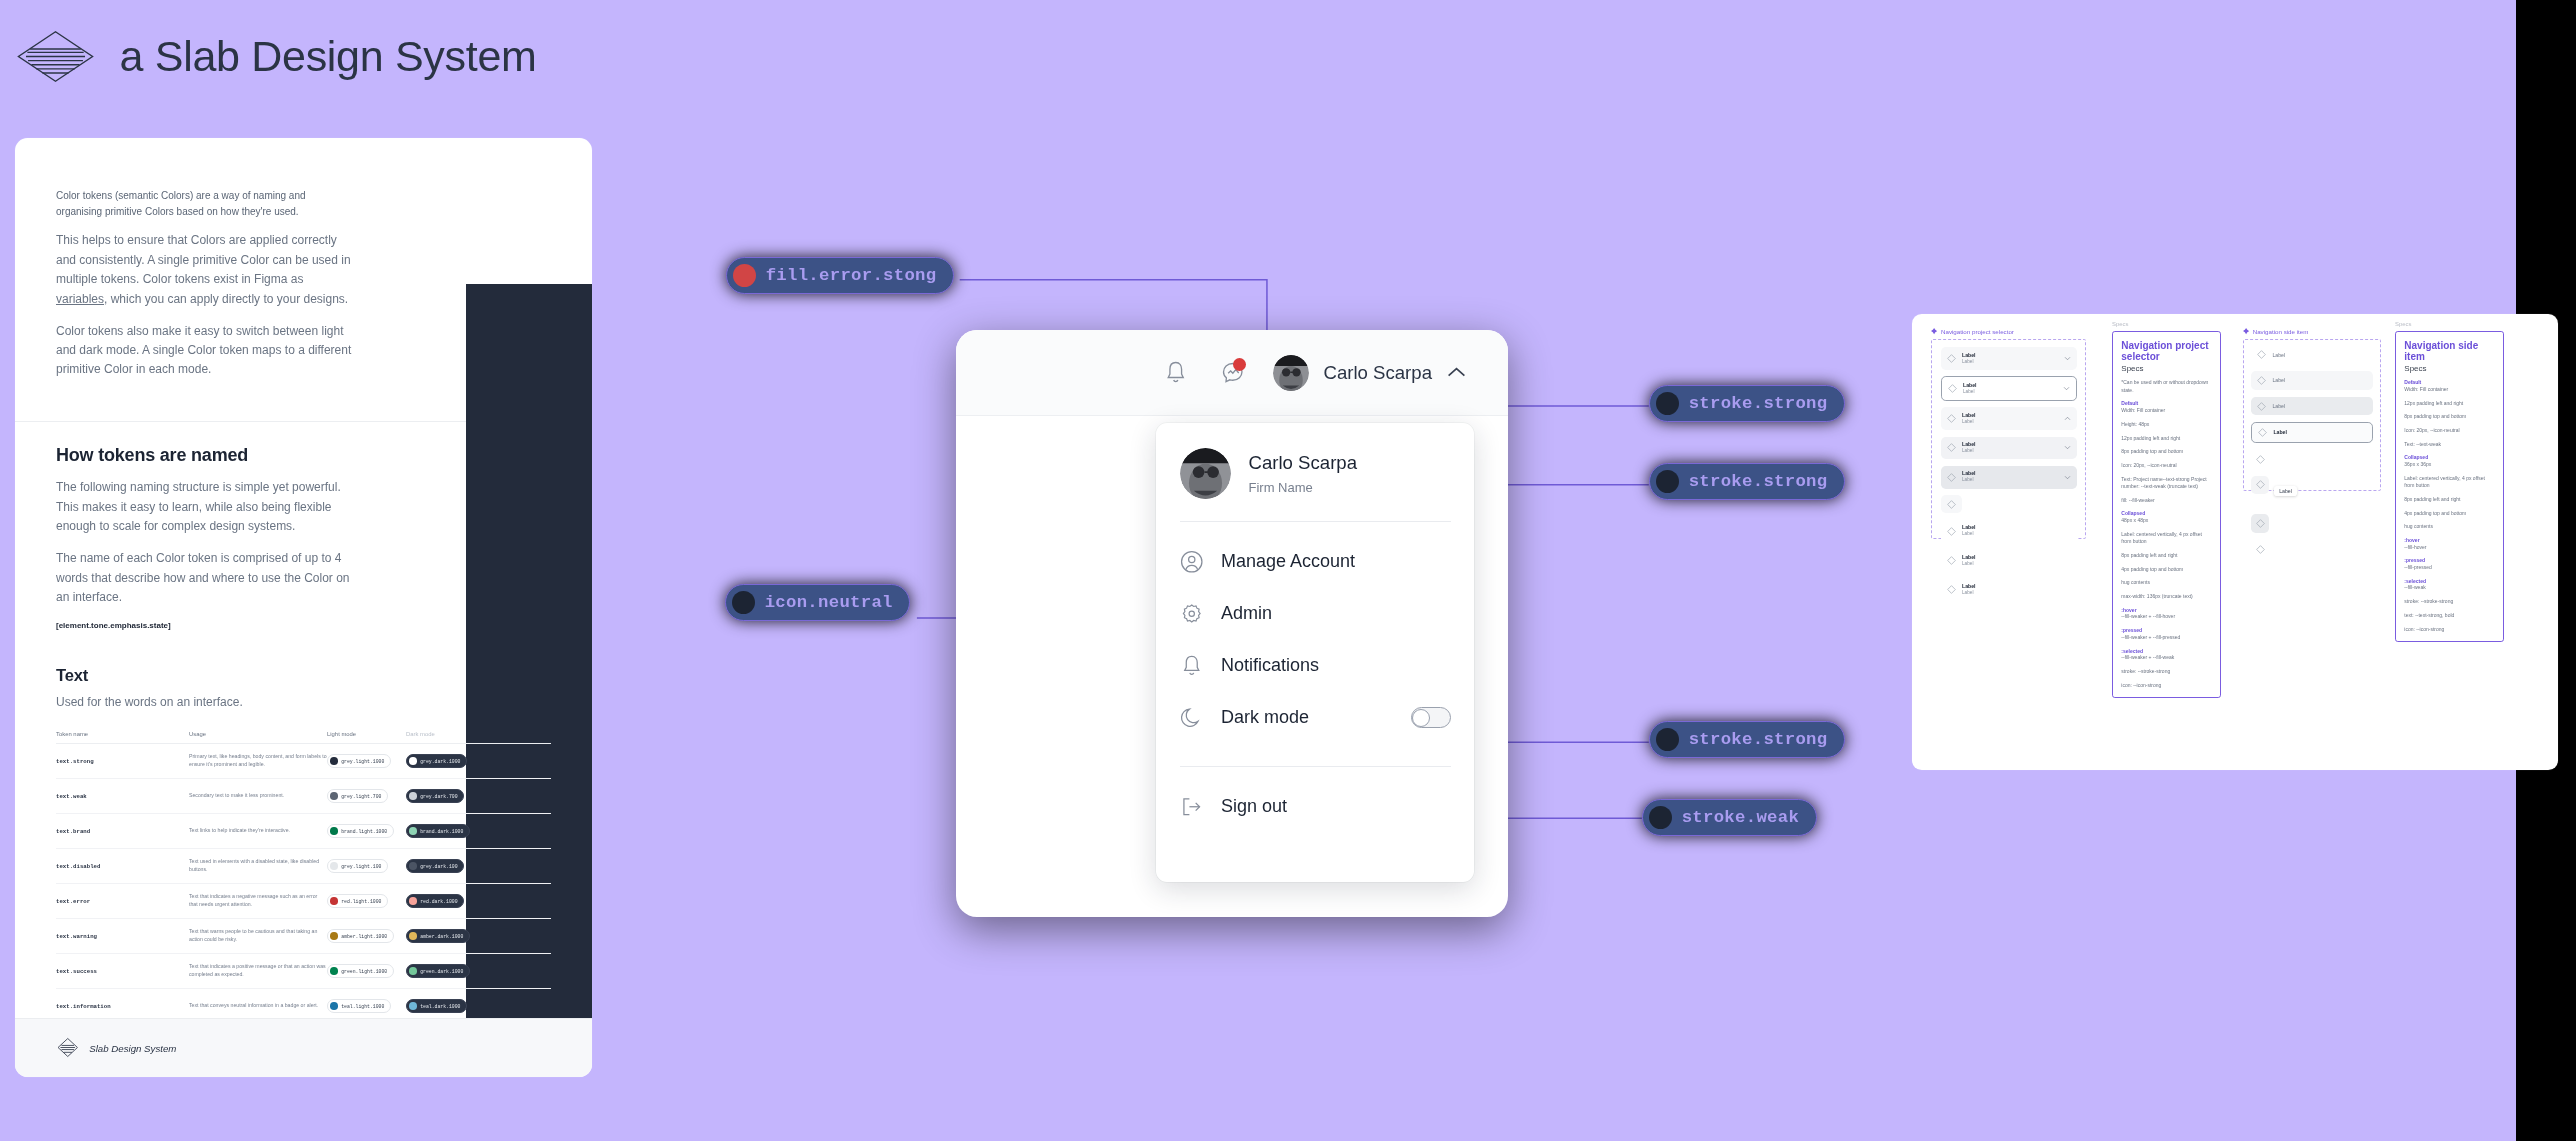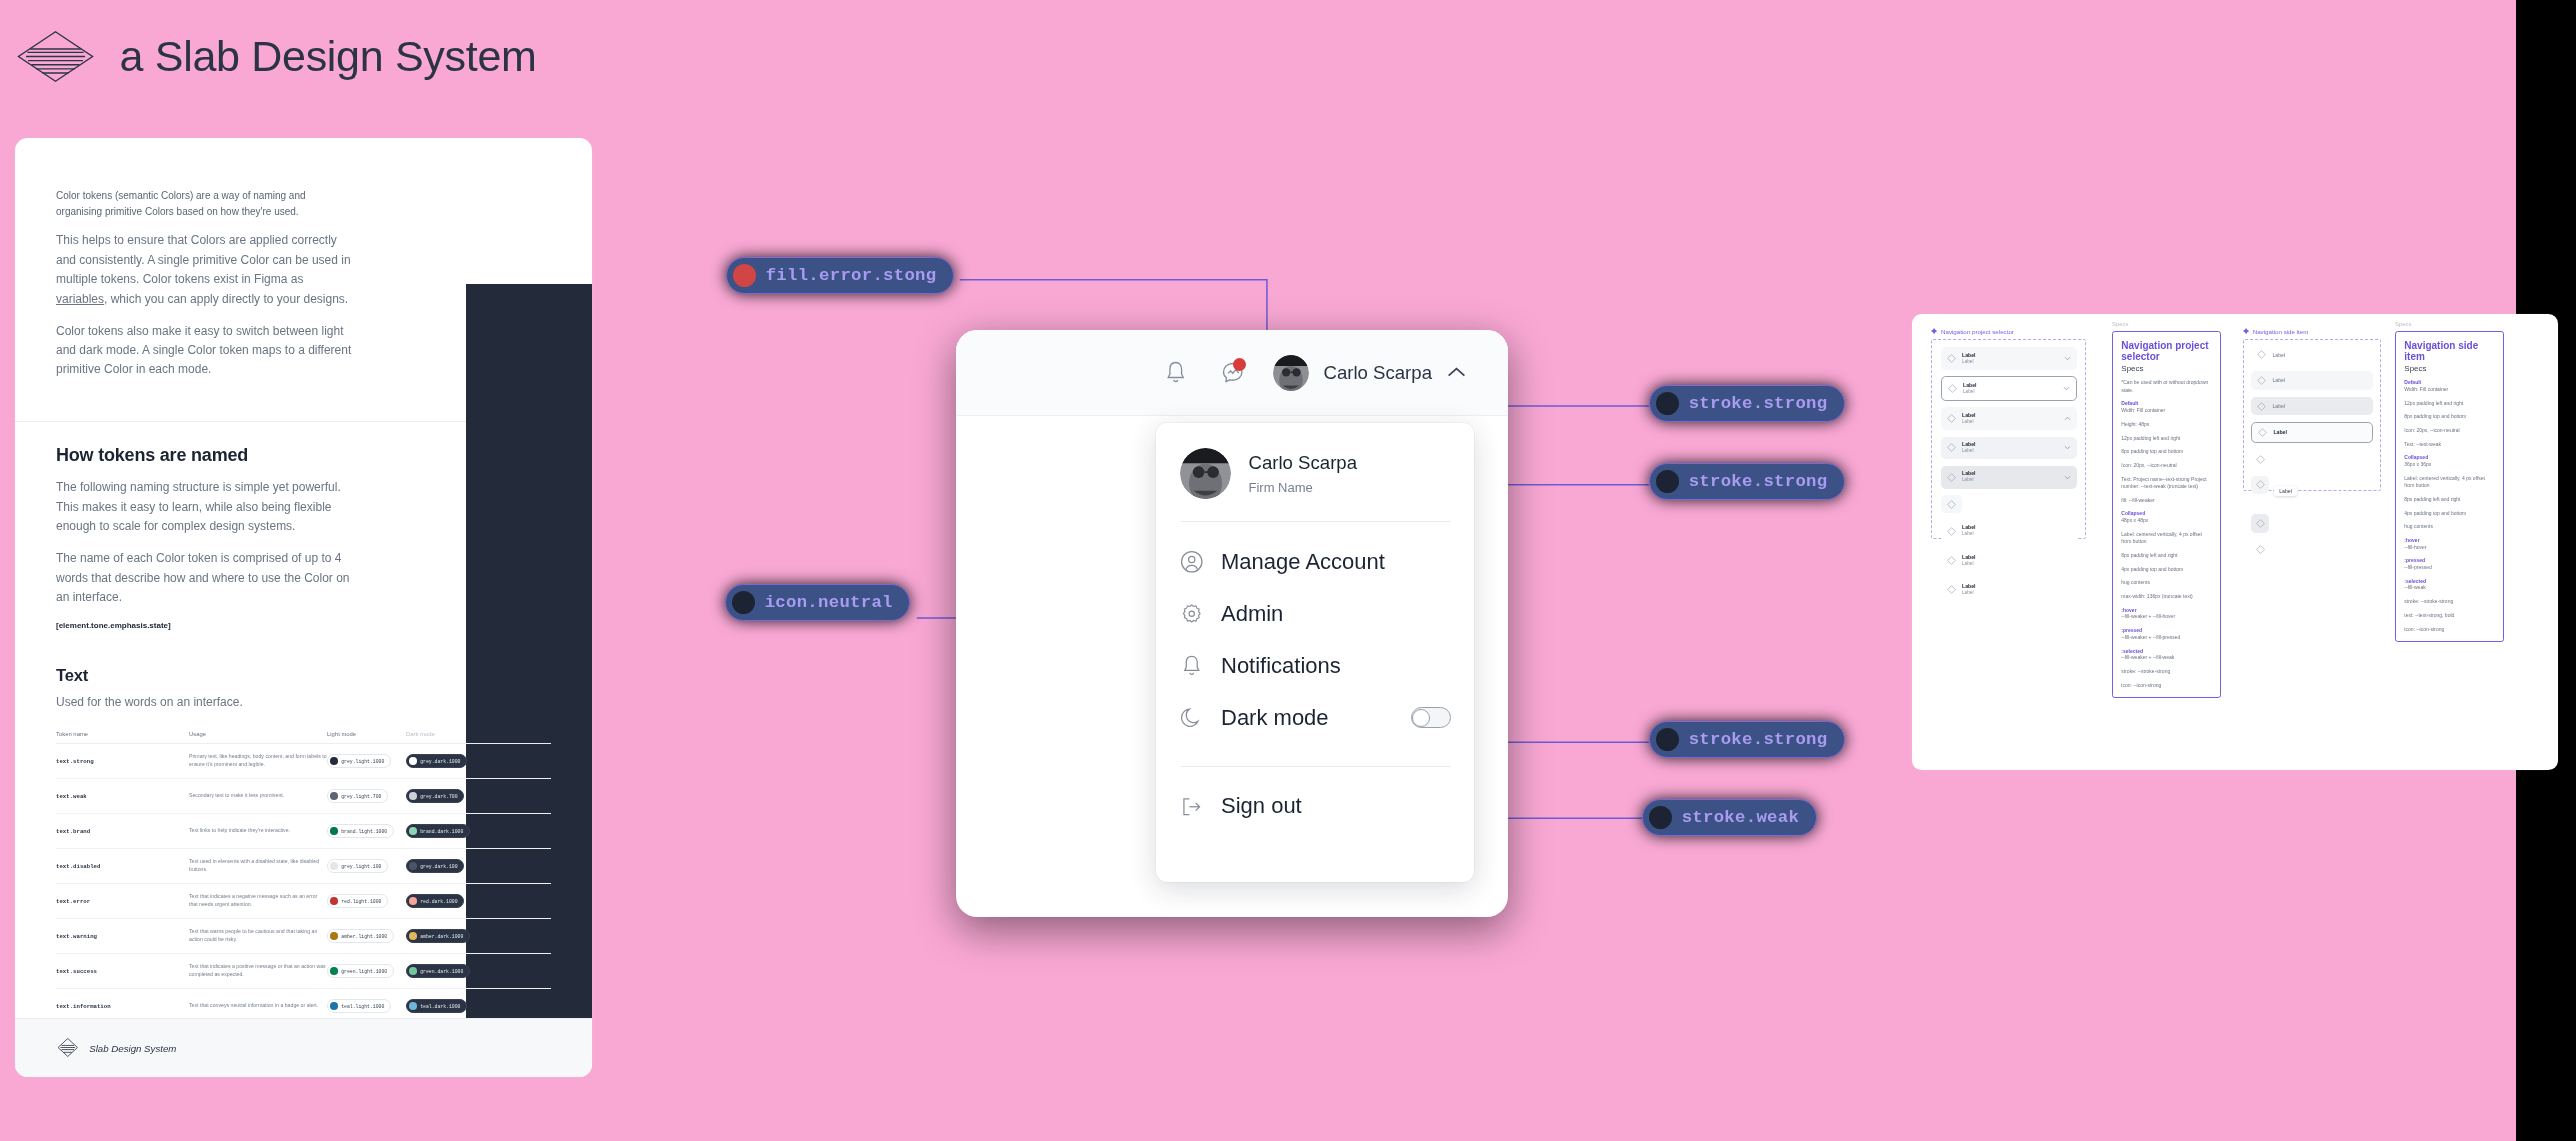--- a/index.html
+++ b/index.html
@@ -2,21 +2,21 @@
 <html style="font-size:11px"><head>
 <meta charset="utf-8">
 <style>
   * { box-sizing: border-box; margin: 0; padding: 0; }
   html, body {
     width: 2576px; height: 1142px;
     background: #000000;
     font-family: "Liberation Sans", sans-serif;
     overflow: hidden;
   }
-  .stage { position: relative; width: 2516px; height: 1142px; background:#f9a8d4; }
+  .stage { position: relative; width: 2516px; height: 1142px; background:#c4b5fd; }
 
   
   .brand { position: absolute; left: 15px; top: 29px; display: flex; align-items: center; gap: 23.5px; }
   .brand-logo { width: 81px; height: 55px; }
   .brand-title { font-size: 43px; color: #2b3445; letter-spacing: -0.3px; font-weight: 400; }
 
   
   .doc-card {
     position: absolute; left: 15px; top: 138px; width: 577px; height: 939px;
     background: #ffffff; border-radius: 12.4px; overflow: hidden;
@@ -91,21 +91,21 @@
     background: #fff; border-radius: 11px;
     box-shadow: 0 7px 28px rgba(25,32,48,0.16), 0 0 0 0.7px rgba(25,32,48,0.05);
     padding: 25px 23.5px 18px 23.5px;
   }
   .dd-user { display: flex; align-items: center; gap: 18px; }
   .avatar-lg { width: 51px; height: 51px; border-radius: 50%; overflow: hidden; flex: none; }
   .dd-name { font-size: 18.6px; color: #1c2433; }
   .dd-firm { font-size: 13px; color: #78808f; margin-top: 5.5px; }
   .dd-sep { height: 0.7px; background: #e9ebef; margin: 22px 0 14px 0; }
   .dd-item { display: flex; align-items: center; gap: 18px; height: 52px; cursor: pointer; }
-  .dd-label { font-size: 22px; color: #1c2433; }
+  .dd-label { font-size: 18px; color: #1c2433; }
   .dd-spacer { flex: 1; }
   .toggle {
     width: 40px; height: 21px; border-radius: 11px; background: #f4f5f7;
     border: 1px solid #9aa1ae; position: relative; cursor: pointer;
   }
   .toggle .knob { position: absolute; left: 0.7px; top: 0.7px; width: 18px; height: 18px; border-radius: 50%; background:#fff; border: 1px solid #9aa1ae; }
 
   
   .pill {
     position: absolute; display: inline-flex; align-items: center; gap: 9.7px;

